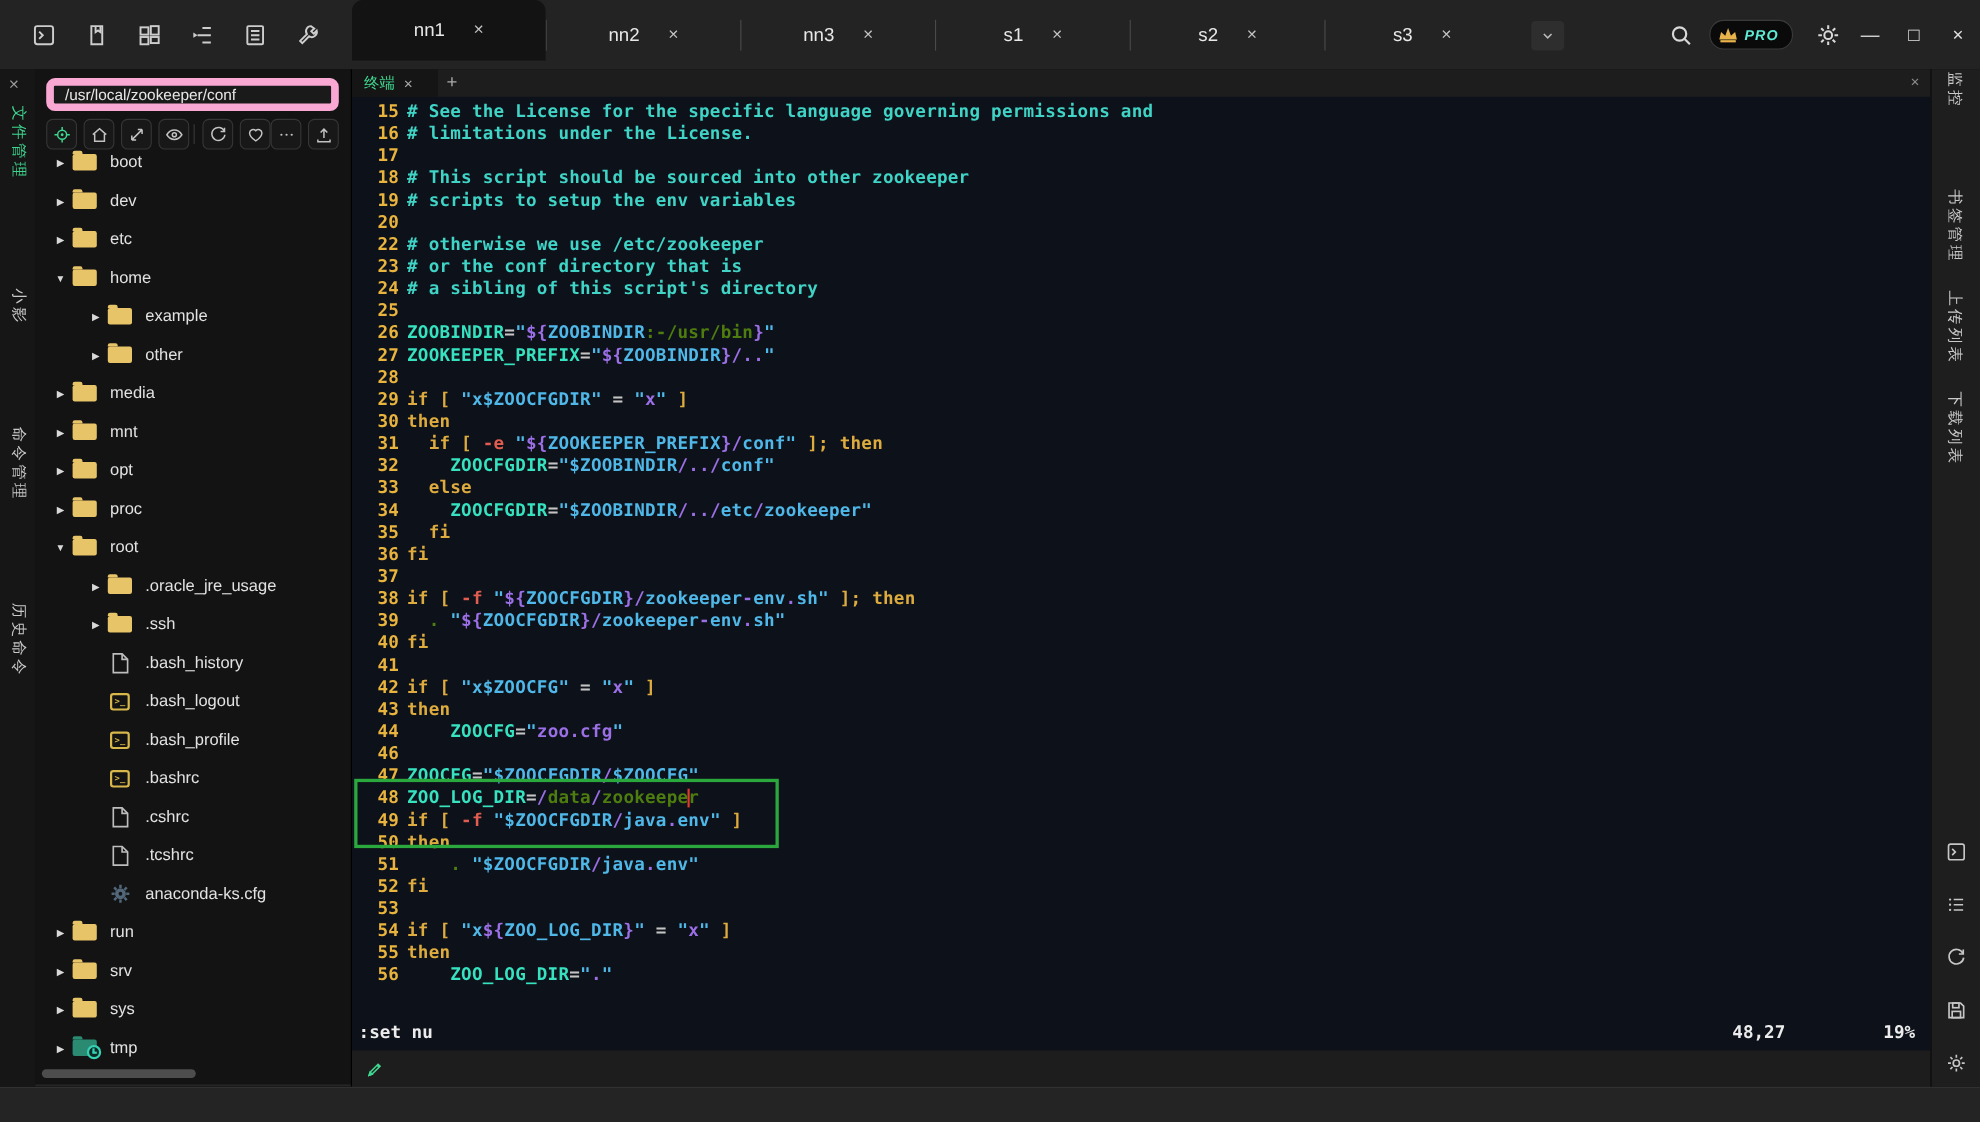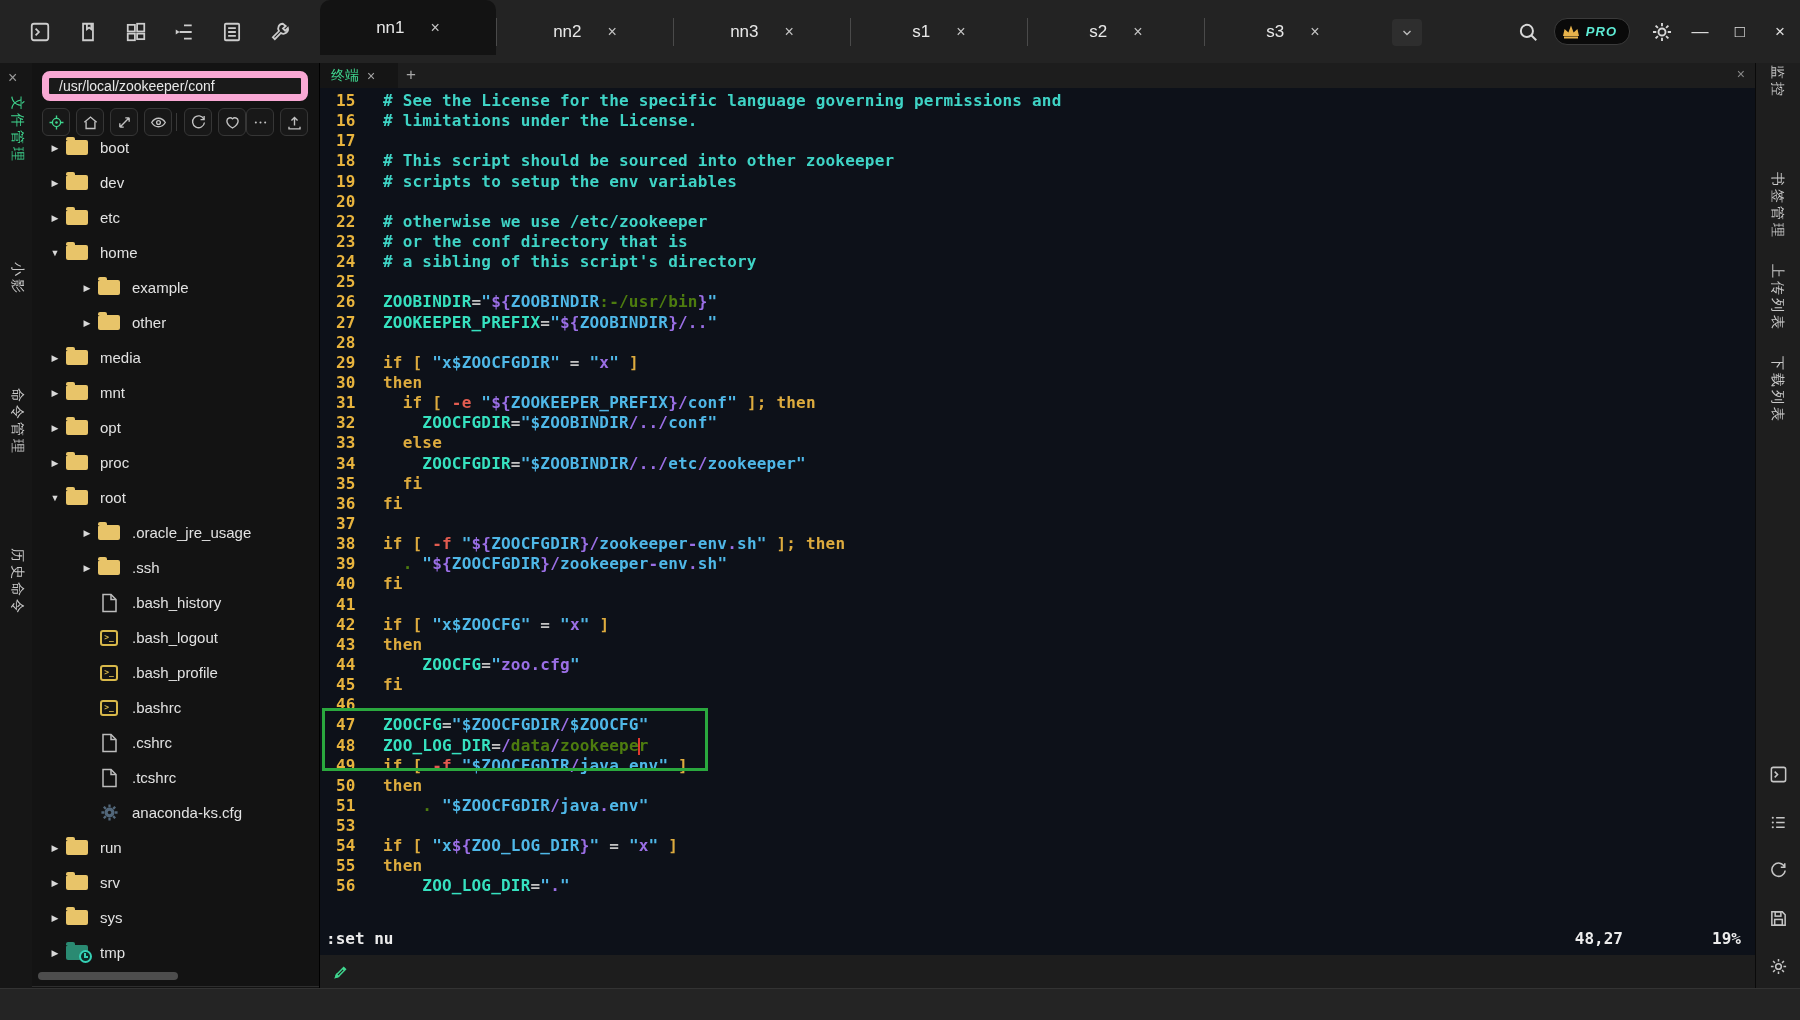--- a/index.html
+++ b/index.html
@@ -54,21 +54,21 @@
   
   .terminal { position:absolute; left:319px; top:63px; width:1436px; height:925px; background:#0d1119; border-left:1px solid #000; }
   .termtabs { position:absolute; left:0; top:0; width:100%; height:25px; background:#1d1d1d; }
   .termtab-active { position:absolute; left:0; top:0; width:78px; height:25px; background:#151515; display:flex; align-items:center; padding-left:11px; gap:8px; }
   .termtab-label { color:#3fd68f; font-size:14px; }
   .termtab-x, .termtab-plus { color:#a8a8a8; cursor:pointer; font-size:14px; }
   .termtab-plus { position:absolute; left:86px; top:2px; font-size:17px; }
   .termtabs-close { position:absolute; right:10px; top:3px; color:#8a8a8a; font-size:14px; cursor:pointer; }
   .code { position:absolute; left:0; top:25px; width:100%; height:867px; padding:3px 0 0 16px; font-family:"DejaVu Sans Mono",monospace; font-size:16px; font-weight:600; letter-spacing:0.2px; }
   .crow { height:20.15px; line-height:20.15px; white-space:pre; }
-  .ln { display:inline-block; width:34px; text-align:left; margin-right:13px; color:#e8b43e; }
+  .ln { display:inline-block; width:34px; text-align:center; color:#e8b43e; }
   .tc { color:#3fd4c6; }
   .tk { color:#ddab3e; }
   .tv { color:#36e2c0; }
   .ts { color:#4fb8e8; }
   .tp { color:#9b6fe6; }
   .tw { color:#4d7c0f; }
   .te { color:#c4c4c4; }
   .tf { color:#e25c50; }
   .cur { display:inline-block; width:2px; height:17px; background:#e0392e; vertical-align:middle; margin:0 -1px; }
   .cmdrow { position:absolute; left:6px; top:866px; width:calc(100% - 6px); height:22px; font-family:"DejaVu Sans Mono",monospace; font-size:16px; font-weight:600; color:#ececec; }
@@ -499,27 +499,27 @@
         <div class="crow"><span class="ln">35</span><span class="tk">  fi</span></div>
         <div class="crow"><span class="ln">36</span><span class="tk">fi</span></div>
         <div class="crow"><span class="ln">37</span></div>
         <div class="crow"><span class="ln">38</span><span class="tk">if [ </span><span class="tf">-f</span><span class="ts"> "</span><span class="tp">${</span><span class="ts">ZOOCFGDIR</span><span class="tp">}/</span><span class="ts">zookeeper</span><span class="tp">-</span><span class="ts">env</span><span class="tp">.</span><span class="ts">sh</span><span class="ts">"</span><span class="tk"> ]; then</span></div>
         <div class="crow"><span class="ln">39</span><span class="tw">  . </span><span class="ts">"</span><span class="tp">${</span><span class="ts">ZOOCFGDIR</span><span class="tp">}/</span><span class="ts">zookeeper</span><span class="tp">-</span><span class="ts">env</span><span class="tp">.</span><span class="ts">sh</span><span class="ts">"</span></div>
         <div class="crow"><span class="ln">40</span><span class="tk">fi</span></div>
         <div class="crow"><span class="ln">41</span></div>
         <div class="crow"><span class="ln">42</span><span class="tk">if [ </span><span class="ts">"x</span><span class="ts">$ZOOCFG</span><span class="ts">"</span><span class="te"> = </span><span class="ts">"</span><span class="tp">x</span><span class="ts">"</span><span class="tk"> ]</span></div>
         <div class="crow"><span class="ln">43</span><span class="tk">then</span></div>
         <div class="crow"><span class="ln">44</span><span class="tw">    </span><span class="tv">ZOOCFG</span><span class="te">=</span><span class="ts">"</span><span class="tp">zoo.cfg</span><span class="ts">"</span></div>
-        <div class="crow"><span class="ln">45</span><span class="tk">fi</span></div>
         <div class="crow"><span class="ln">46</span></div>
         <div class="crow"><span class="ln">47</span><span class="tv">ZOOCFG</span><span class="te">=</span><span class="ts">"</span><span class="ts">$ZOOCFGDIR</span><span class="tp">/</span><span class="ts">$ZOOCFG</span><span class="ts">"</span></div>
         <div class="crow"><span class="ln">48</span><span class="tv">ZOO_LOG_DIR</span><span class="te">=</span><span class="tp">/</span><span class="tw">data</span><span class="tp">/</span><span class="tw">zookeepe</span><span class="cur"></span><span class="tw">r</span></div>
         <div class="crow"><span class="ln">49</span><span class="tk">if [ </span><span class="tf">-f</span><span class="ts"> "</span><span class="ts">$ZOOCFGDIR</span><span class="tp">/</span><span class="ts">java</span><span class="tp">.</span><span class="ts">env</span><span class="ts">"</span><span class="tk"> ]</span></div>
         <div class="crow"><span class="ln">50</span><span class="tk">then</span></div>
         <div class="crow"><span class="ln">51</span><span class="tw">    . </span><span class="ts">"</span><span class="ts">$ZOOCFGDIR</span><span class="tp">/</span><span class="ts">java</span><span class="tp">.</span><span class="ts">env</span><span class="ts">"</span></div>
+        <div class="crow"><span class="ln">52</span><span class="tk">fi</span></div>
         <div class="crow"><span class="ln">53</span></div>
         <div class="crow"><span class="ln">54</span><span class="tk">if [ </span><span class="ts">"x</span><span class="tp">${</span><span class="ts">ZOO_LOG_DIR</span><span class="tp">}</span><span class="ts">"</span><span class="te"> = </span><span class="ts">"</span><span class="tp">x</span><span class="ts">"</span><span class="tk"> ]</span></div>
         <div class="crow"><span class="ln">55</span><span class="tk">then</span></div>
         <div class="crow"><span class="ln">56</span><span class="tw">    </span><span class="tv">ZOO_LOG_DIR</span><span class="te">=</span><span class="ts">"</span><span class="tp">.</span><span class="ts">"</span></div>
       </div>
     <div class="cmdrow">
       <span>:set nu</span>
       <span class="stat-pos">48,27</span>
       <span class="stat-pct">19%</span>
     </div>

